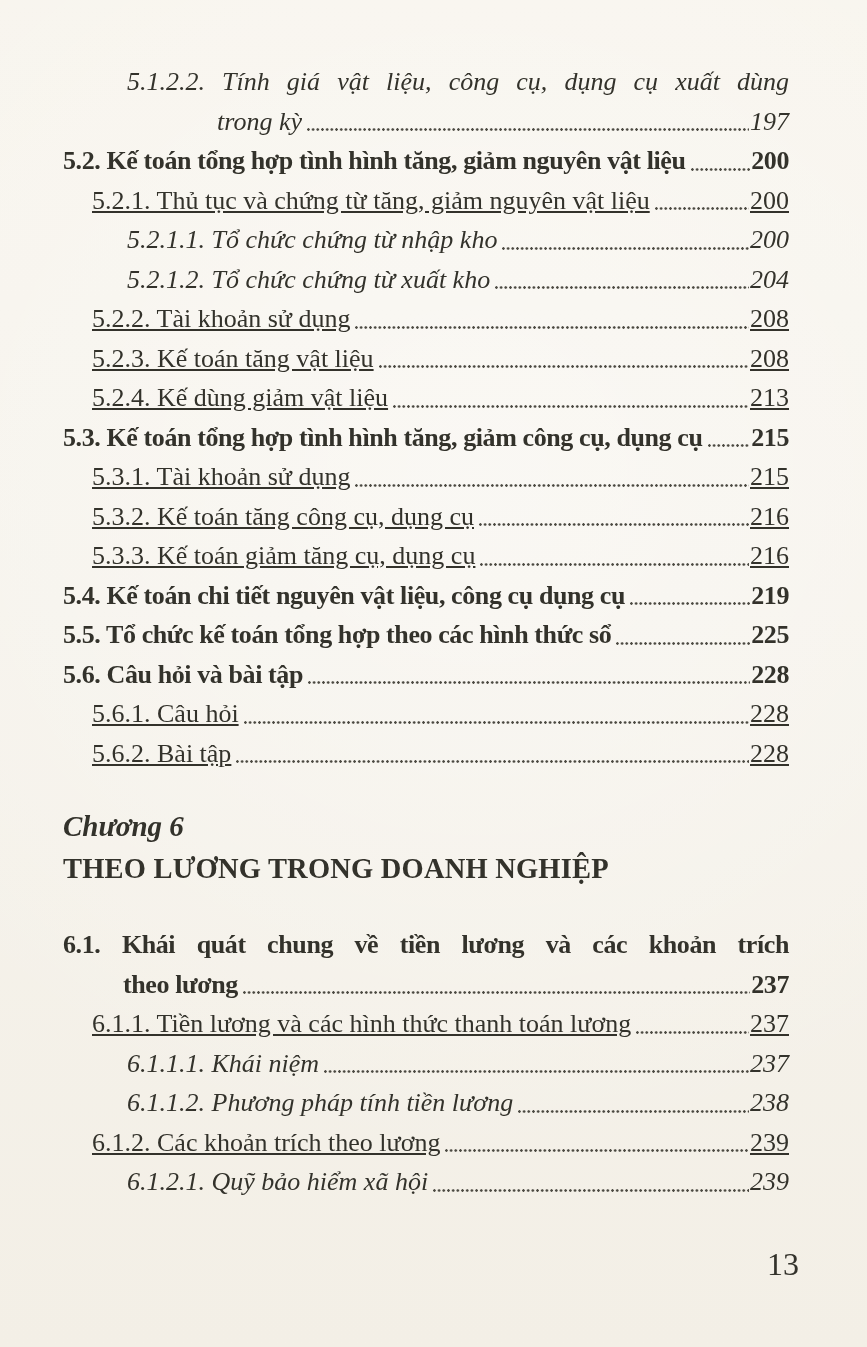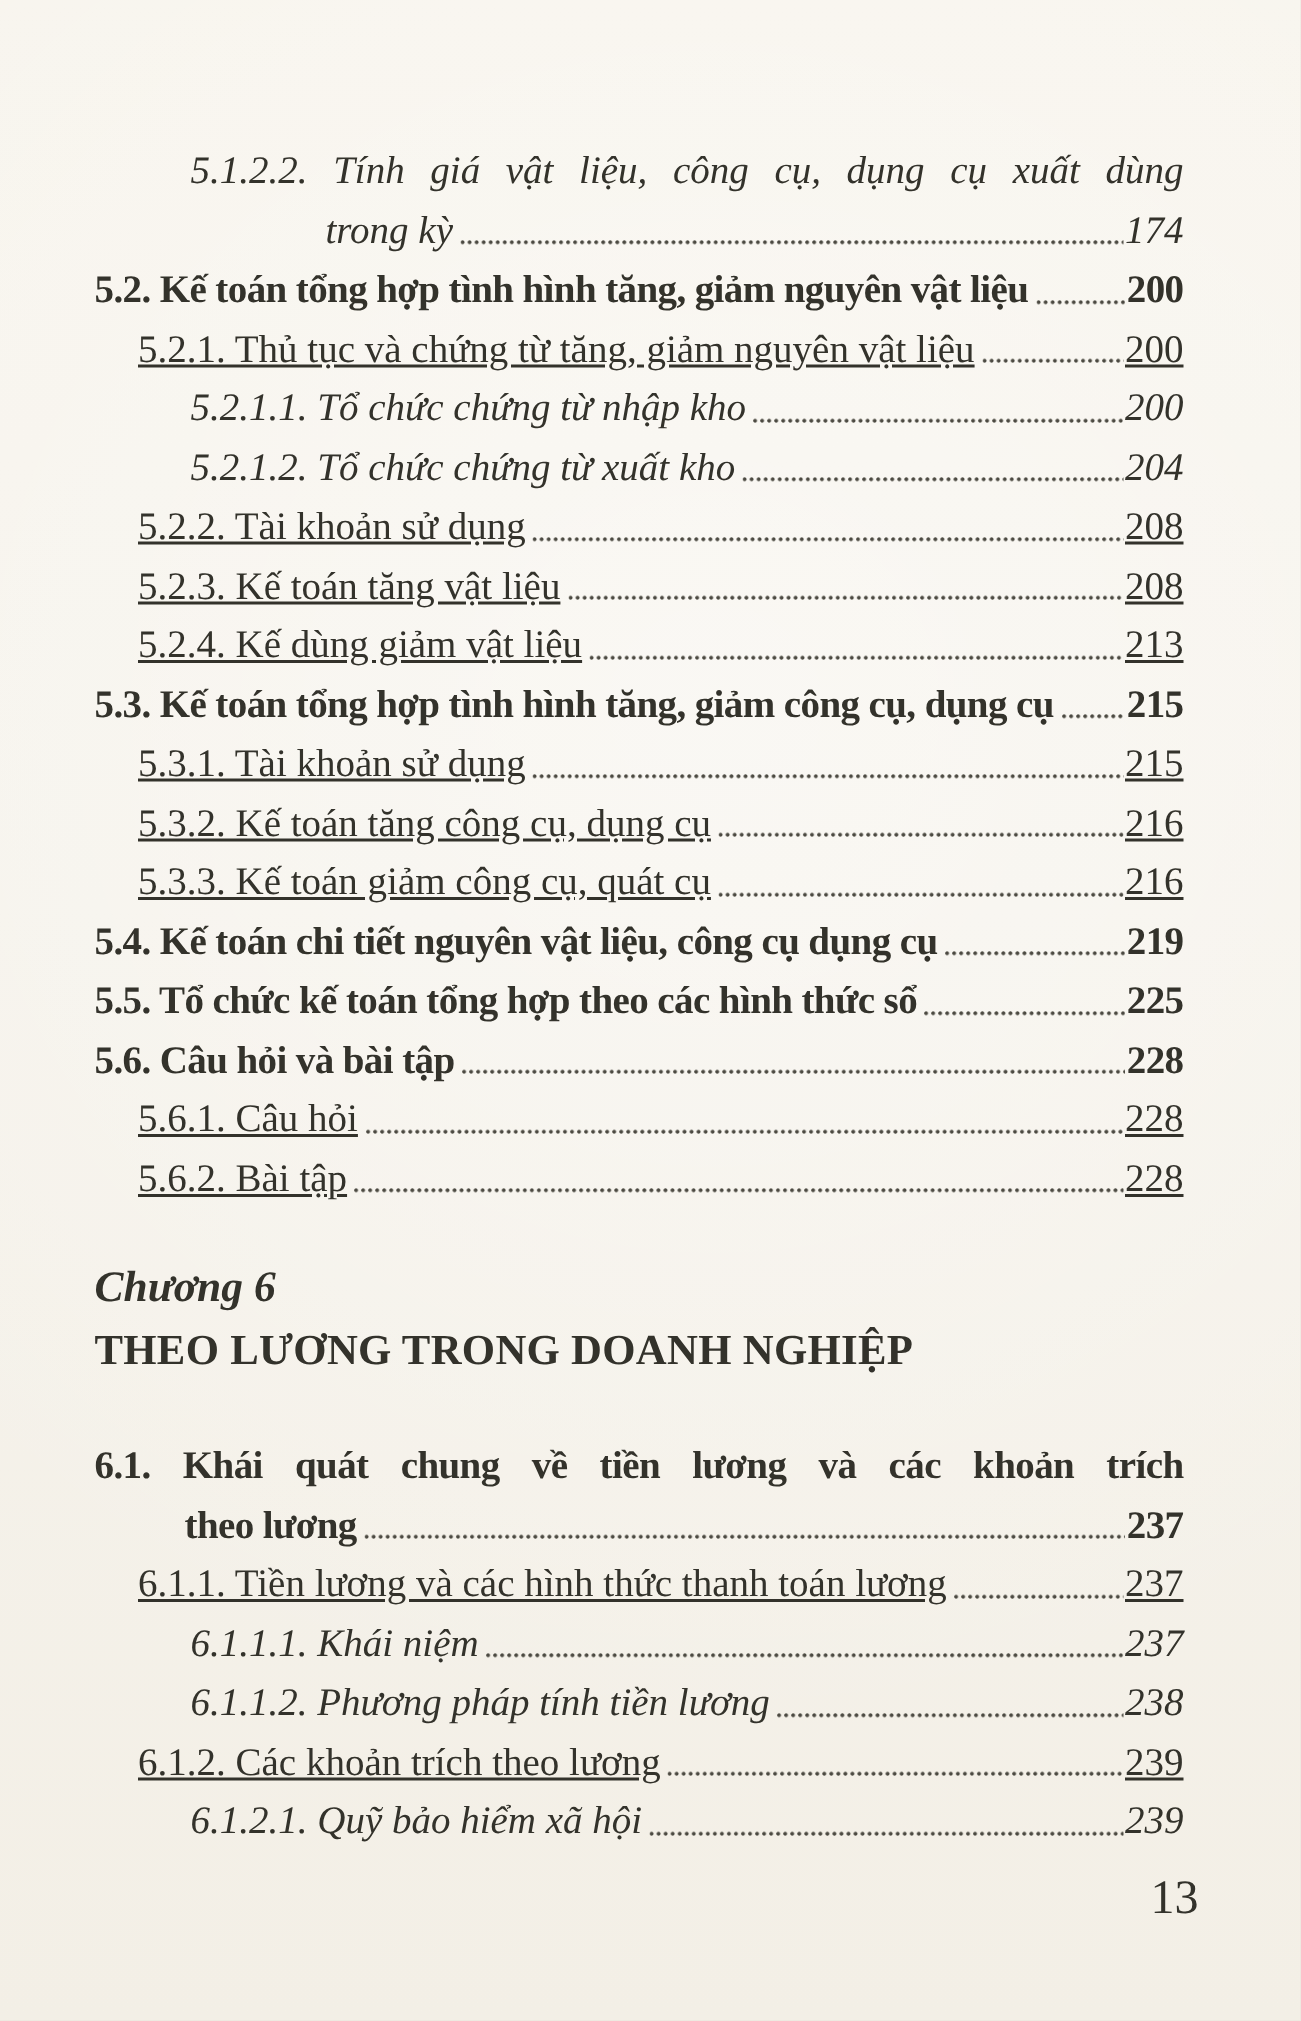--- a/index.html
+++ b/index.html
@@ -11,21 +11,21 @@
   body{
     background:#e9e5db;
     font-family:"Liberation Serif","DejaVu Serif",serif;
     -webkit-font-smoothing:antialiased;
   }
   .page{
     position:relative;
     width:867px;height:1347px;
     margin:0 auto;
     box-sizing:border-box;
-    padding:94px 78px 0 63px;
+    padding:62px 78px 0 63px;
     color:var(--ink);
     background:
       radial-gradient(130% 80% at 55% 35%, rgba(255,255,255,.40), rgba(255,255,255,0) 65%),
       linear-gradient(180deg,#f8f5ee 0%, var(--bg) 45%, #f3efe6 100%);
     overflow:hidden;
   }
   ol.toc{
     list-style:none;margin:0;padding:0;
     font-size:26px;line-height:39.5px;
   }
@@ -75,21 +75,21 @@
 <body>
 
 <div class="page">
 
   <ol class="toc" id="toc-ch5">
       <li class="entry lvl4 italic">
         <div class="cont-first">5.1.2.2. Tính giá vật liệu, công cụ, dụng cụ xuất dùng</div>
         <div class="row cont-l4">
           <span class="entry-text">trong kỳ</span>
           <span class="leader"></span>
-          <span class="pagenum">174</span>
+          <span class="pagenum">197</span>
         </div>
       </li>
       <li class="entry lvl2 bold">
         <div class="row">
           <span class="entry-text">5.2. Kế toán tổng hợp tình hình tăng, giảm nguyên vật liệu</span>
           <span class="leader"></span>
           <span class="pagenum">200</span>
         </div>
       </li>
       <li class="entry lvl3">
@@ -150,21 +150,21 @@
       </li>
       <li class="entry lvl3">
         <div class="row">
           <span class="entry-text">5.3.2. Kế toán tăng công cụ, dụng cụ</span>
           <span class="leader"></span>
           <span class="pagenum">216</span>
         </div>
       </li>
       <li class="entry lvl3">
         <div class="row">
-          <span class="entry-text">5.3.3. Kế toán giảm công cụ, quát cụ</span>
+          <span class="entry-text">5.3.3. Kế toán giảm tăng cụ, dụng cụ</span>
           <span class="leader"></span>
           <span class="pagenum">216</span>
         </div>
       </li>
       <li class="entry lvl2 bold">
         <div class="row">
           <span class="entry-text">5.4. Kế toán chi tiết nguyên vật liệu, công cụ dụng cụ</span>
           <span class="leader"></span>
           <span class="pagenum">219</span>
         </div>

